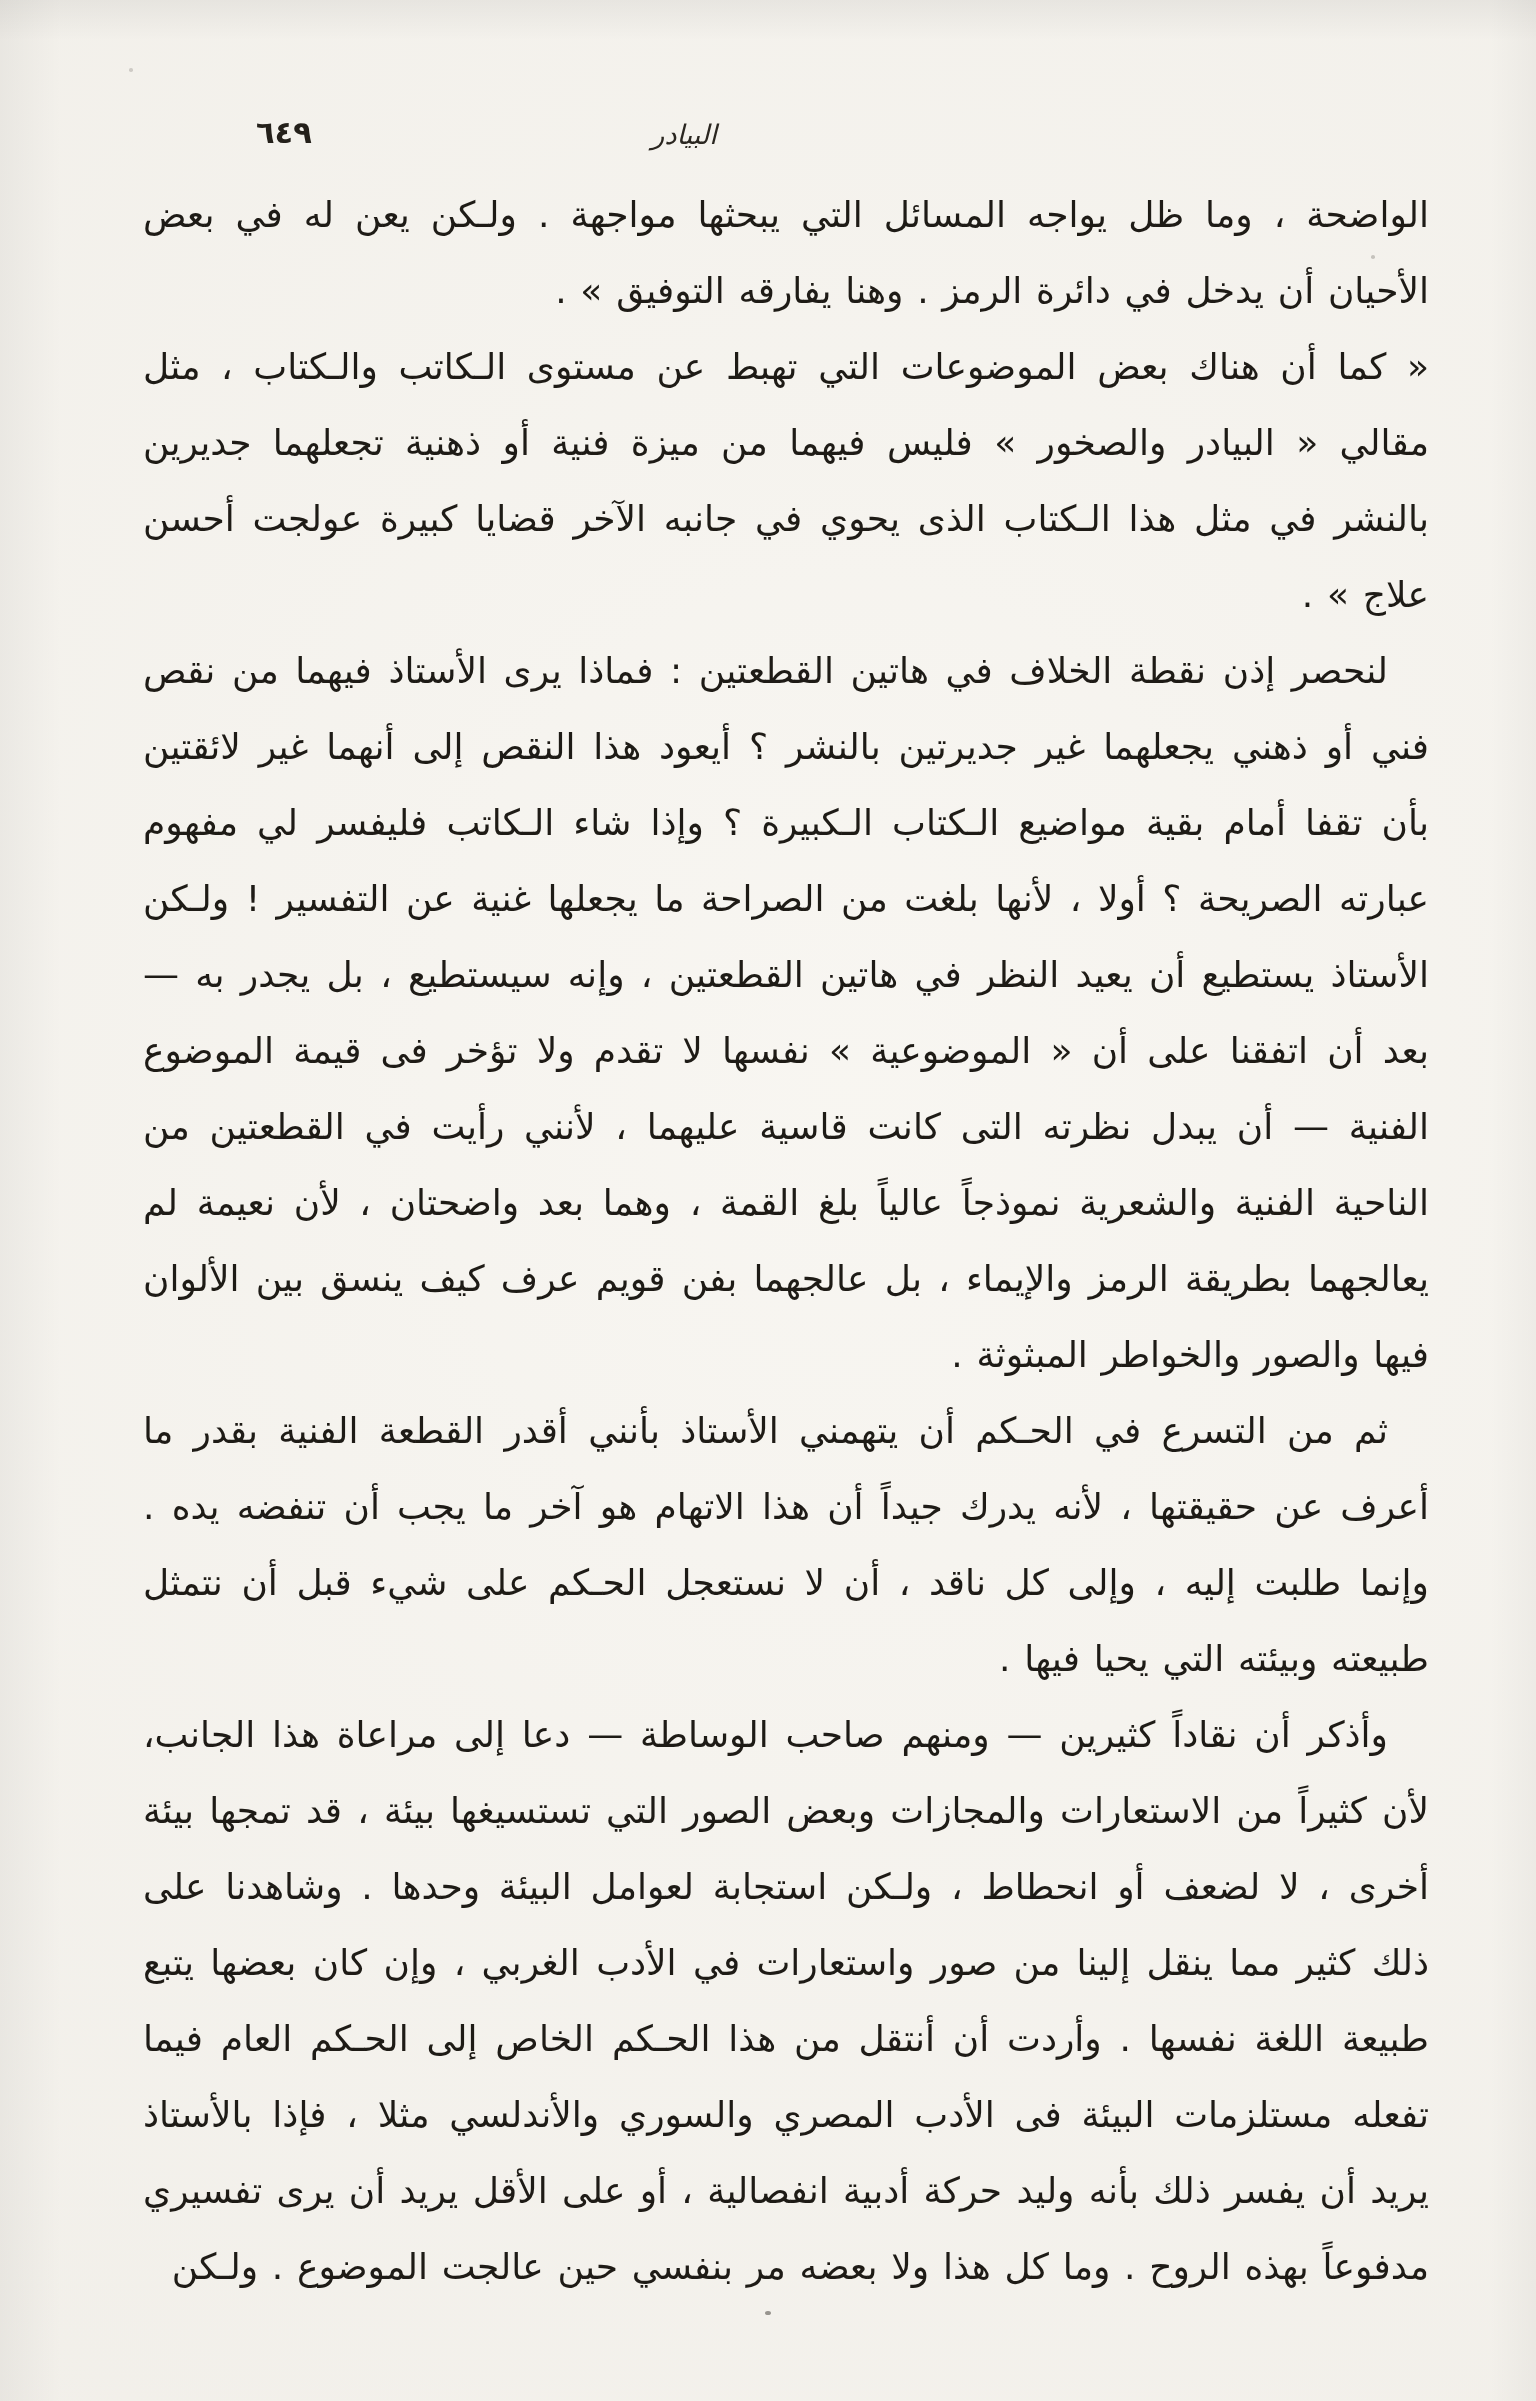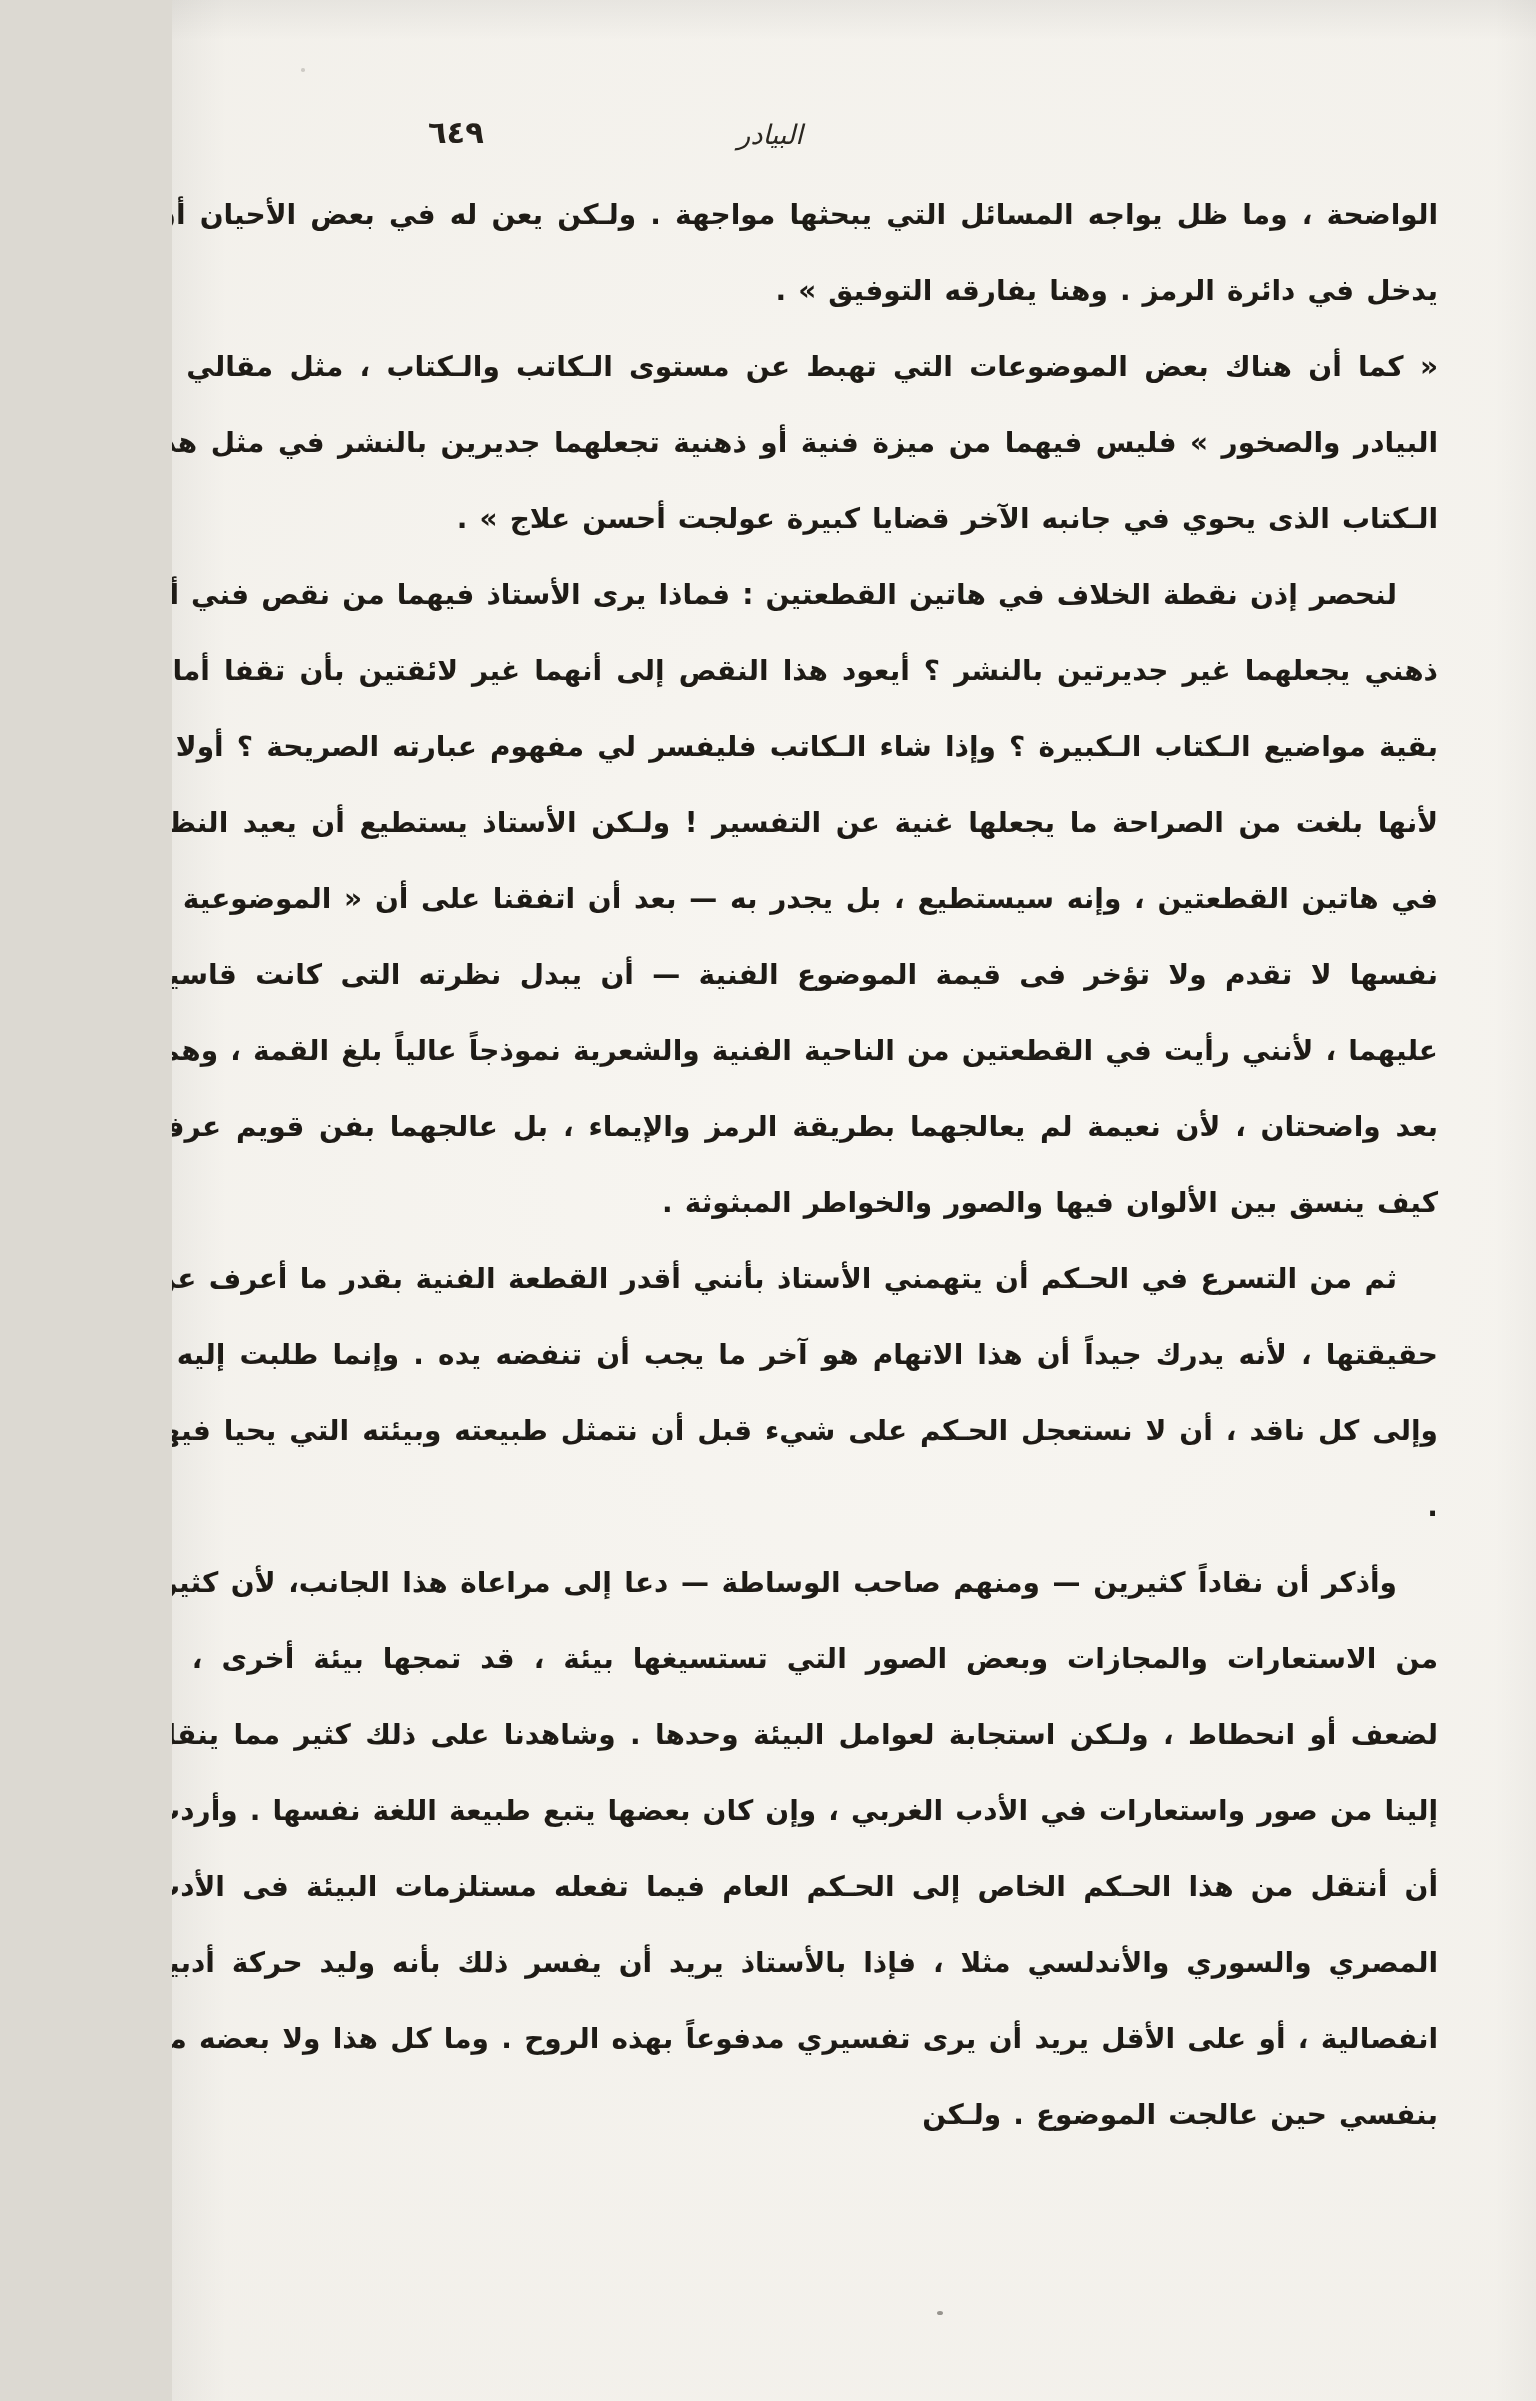--- a/index.html
+++ b/index.html
@@ -7,21 +7,21 @@
     padding: 0;
   }
   body {
     width: 1536px;
     height: 2401px;
     background: #dcd9d2;
     font-family: "DejaVu Sans", sans-serif;
   }
   .page {
     position: relative;
-    width: 1364px;
+    width: 1536px;
     height: 2401px;
     background:
       radial-gradient(ellipse 180% 140% at 55% 45%, rgba(255,255,255,0.35), rgba(0,0,0,0.035)),
       linear-gradient(90deg, rgba(0,0,0,0.05) 0%, rgba(0,0,0,0.0) 4%, rgba(0,0,0,0.0) 97%, rgba(0,0,0,0.04) 100%),
       #f4f1ea;
     color: #211e19;
     direction: rtl;
     overflow: hidden;
   }
   .page::before {
@@ -54,28 +54,27 @@
     right: 170px;
     top: 3.5px;
     text-align: center;
     font-size: 27px;
     color: #2a2620;
     font-style: italic;
   }
   .body-text {
     position: absolute;
     top: 177px;
-    right: 98px;
+    right: 107px;
     width: 1286px;
-    font-size: 28px;
+    font-size: 36px;
     line-height: 76px;
     text-align: justify;
     text-justify: inter-word;
     color: #1e1b16;
-    font-weight: bold;
   }
   .body-text p {
     margin: 0;
     padding: 0;
     word-spacing: 2.3px;
   }
   .body-text p.indent {
     text-indent: 41px;
   }
   .speck {

